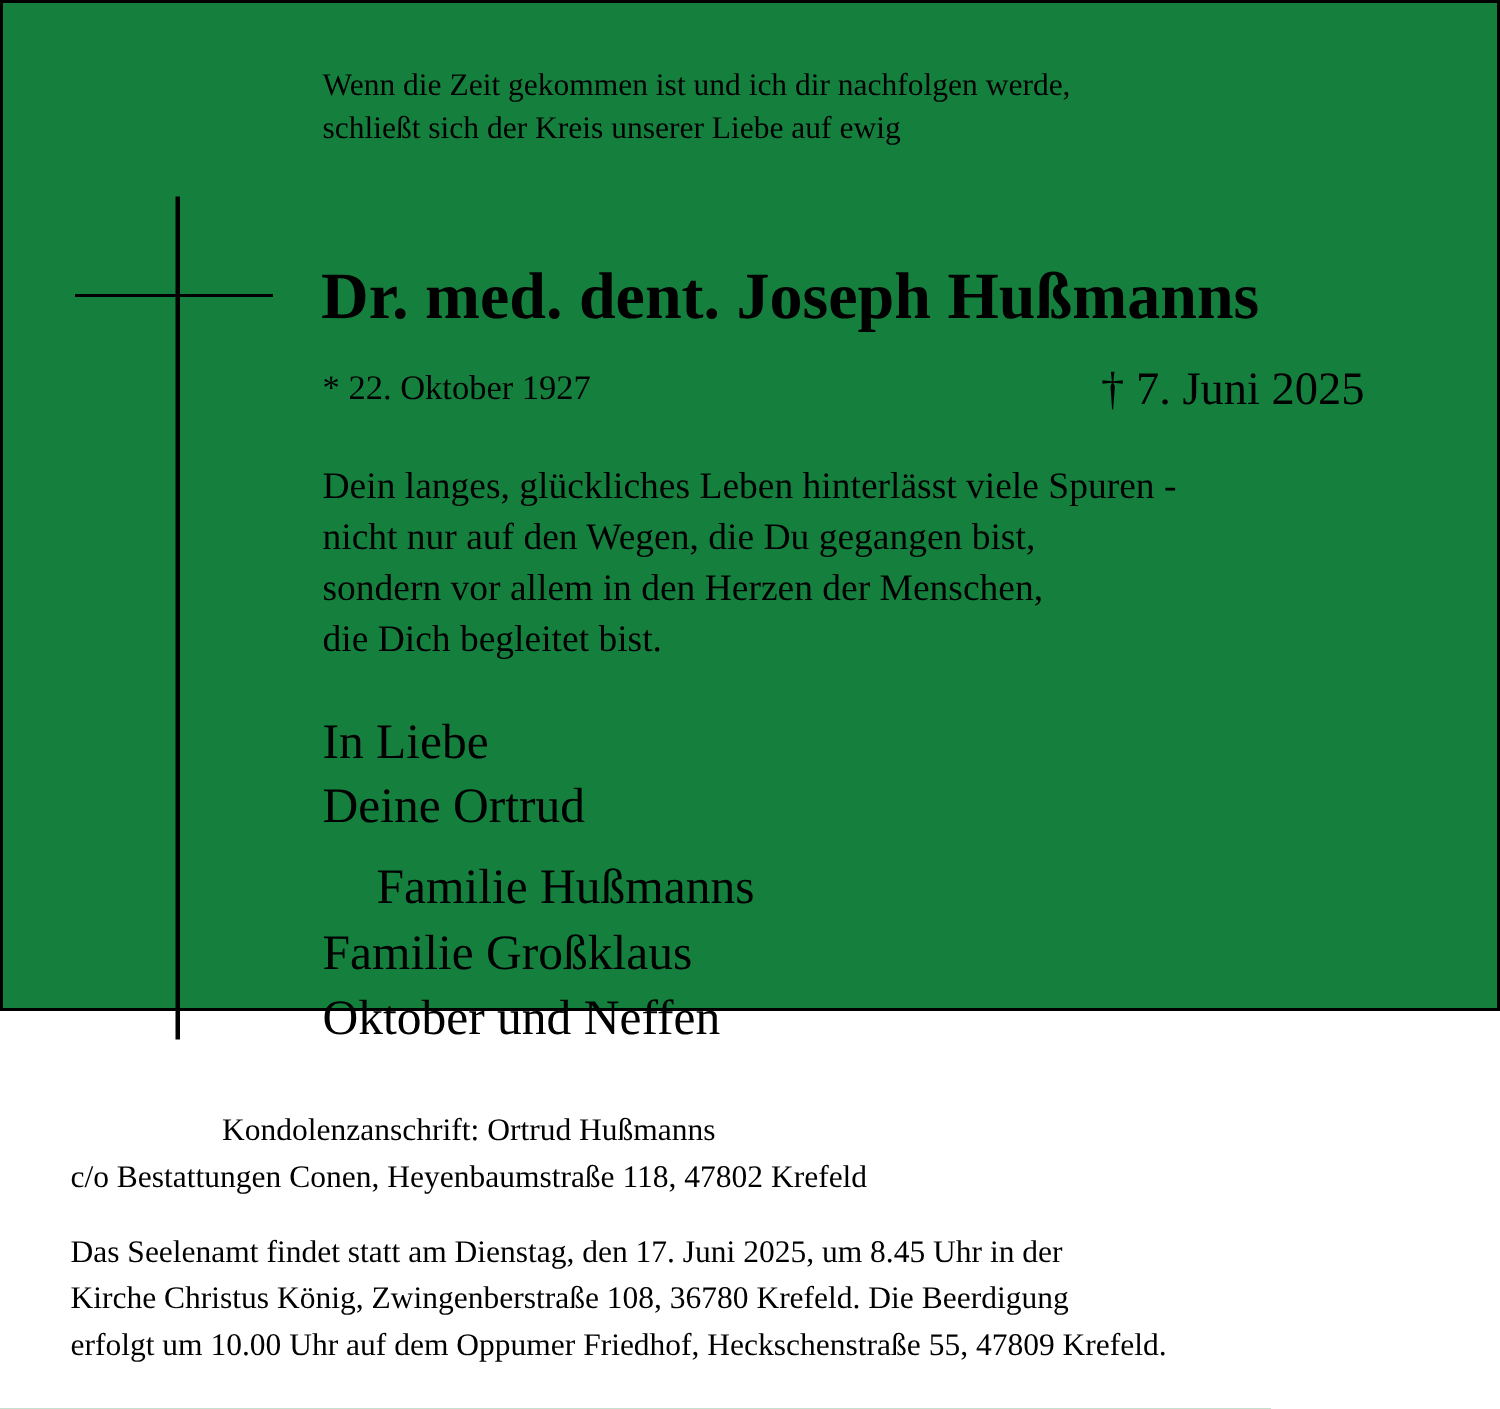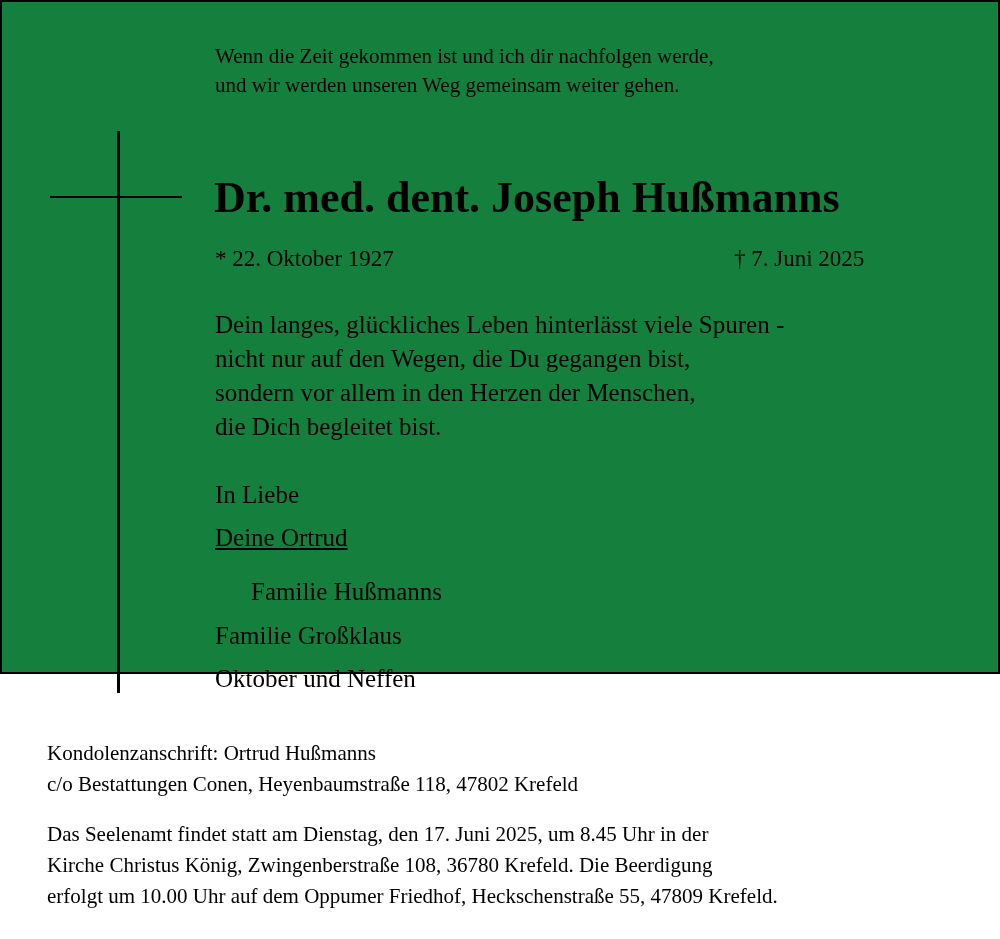--- a/index.html
+++ b/index.html
@@ -6,56 +6,56 @@
   body { width: 1000px; height: 939px; position: relative; overflow: hidden; }
   .frame {
     position: absolute; left: 0; top: 0; width: 1000px; height: 674px;
     box-sizing: border-box; border: 2px solid #000; background: #15803d;
   }
   .serif { font-family: "Liberation Serif", "DejaVu Serif", serif; color: #000; }
   .abs { position: absolute; white-space: nowrap; }
   .quote { left: 213px; top: 40px; font-size: 21px; line-height: 29px; }
   .name { left: 212px; top: 168px; font-size: 44px; line-height: 56px; font-weight: bold; }
   .born { left: 213px; top: 242px; font-size: 23px; line-height: 30px; font-family: Liberation Serif, serif; }
-  .died { left: 732px; top: 242px; font-size: 23px; line-height: 30px; }
+  .died { left: 732px; top: 242px; font-size: 31px; line-height: 30px; }
   .verse { left: 213px; top: 306px; font-size: 25px; line-height: 34px; }
-  .sig { left: 213px; font-size: 25px; line-height: 34px; }
+  .sig { left: 213px; font-size: 33px; line-height: 34px; }
   .cross-v { position: absolute; left: 115px; top: 129px; width: 3px; height: 562px; background: #000; }
   .cross-h { position: absolute; left: 48px; top: 194px; width: 132px; height: 2px; background: #000; }
-  .addr { left: 45px; top: 736px; font-size: 21px; line-height: 31px; }
+  .addr { left: 45px; top: 736px; font-size: 21px; line-height: 31px; text-align: center; }
   .service { left: 45px; top: 817px; font-size: 21px; line-height: 31px; }
   .line { display: block; }
 </style>
 </head>
 <body>
 
 <div class="frame">
 
   <div class="cross-v"></div>
   <div class="cross-h"></div>
 
   <div class="abs serif quote">
     <span class="line">Wenn die Zeit gekommen ist und ich dir nachfolgen werde,</span>
-    <span class="line">und wir werden unseren Weg gemeinsam weiter gehen.</span>
+    <span class="line">schließt sich der Kreis unserer Liebe auf ewig</span>
   </div>
 
   <div class="abs serif name">Dr. med. dent. Joseph Hußmanns</div>
 
   <div class="abs serif born">* 22. Oktober 1927</div>
   <div class="abs serif died">† 7. Juni 2025</div>
 
   <div class="abs serif verse">
     <span class="line">Dein langes, glückliches Leben hinterlässt viele Spuren -</span>
     <span class="line">nicht nur auf den Wegen, die Du gegangen bist,</span>
     <span class="line">sondern vor allem in den Herzen der Menschen,</span>
     <span class="line">die Dich begleitet bist.</span>
   </div>
 
   <div class="abs serif sig" style="top:476px;">In Liebe</div>
-  <div class="abs serif sig" style="top:519px;text-decoration:underline;">Deine Ortrud</div>
+  <div class="abs serif sig" style="top:519px;">Deine Ortrud</div>
   <div class="abs serif sig" style="top:573px;margin-left:36px;">Familie Hußmanns</div>
   <div class="abs serif sig" style="top:617px;">Familie Großklaus</div>
   <div class="abs serif sig" style="top:660px;">Oktober und Neffen</div>
 
   <div class="abs serif addr">
     <span class="line">Kondolenzanschrift: Ortrud Hußmanns</span>
     <span class="line">c/o Bestattungen Conen, Heyenbaumstraße 118, 47802 Krefeld</span>
   </div>
 
   <div class="abs serif service">

